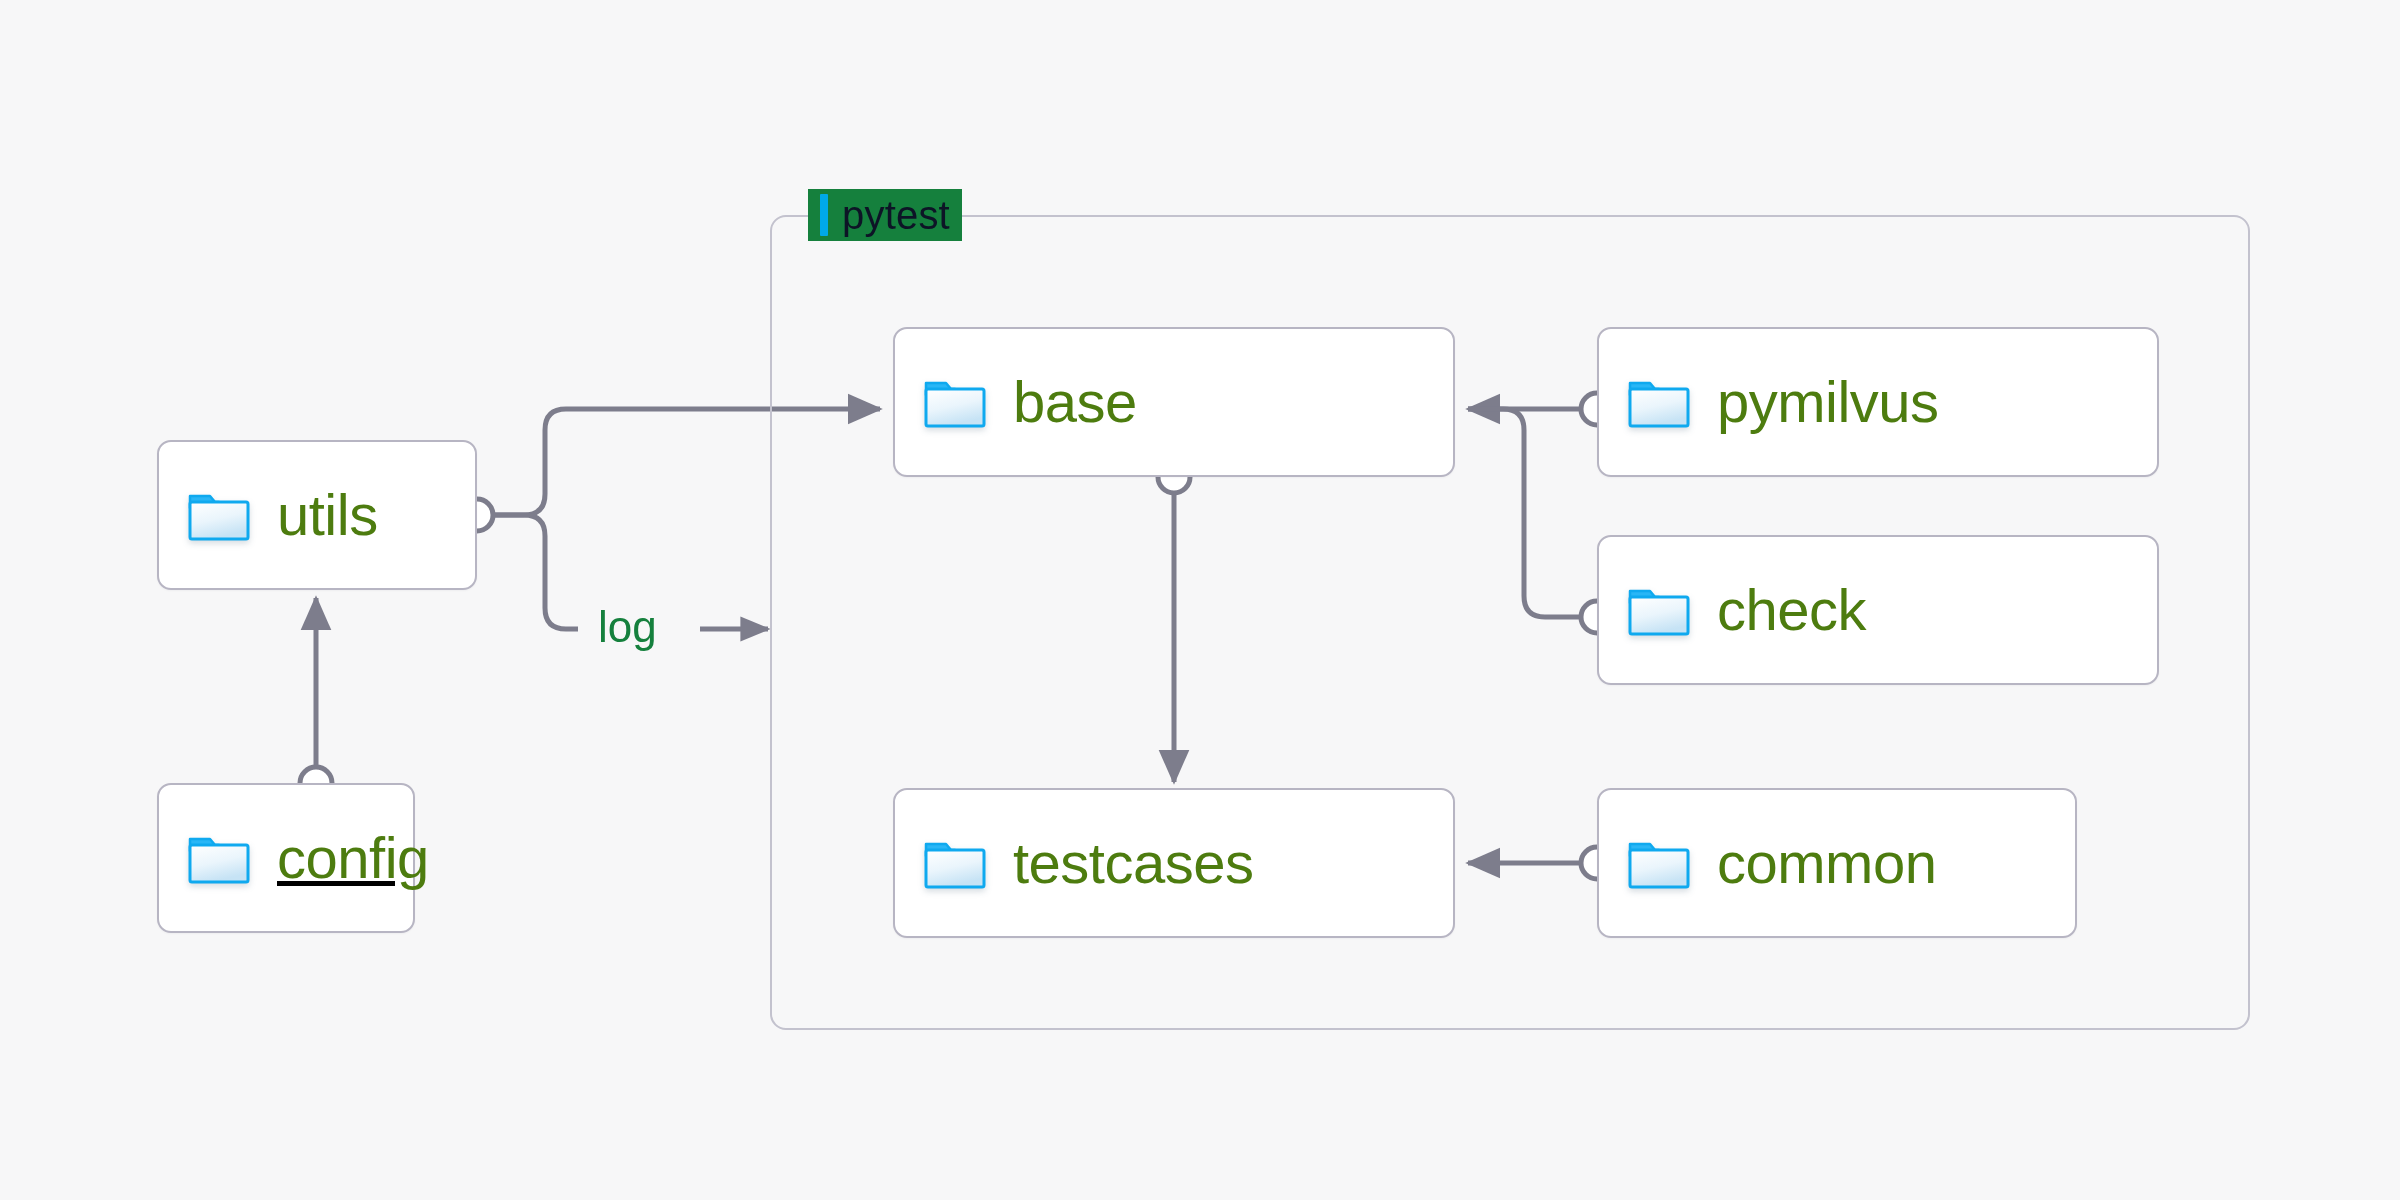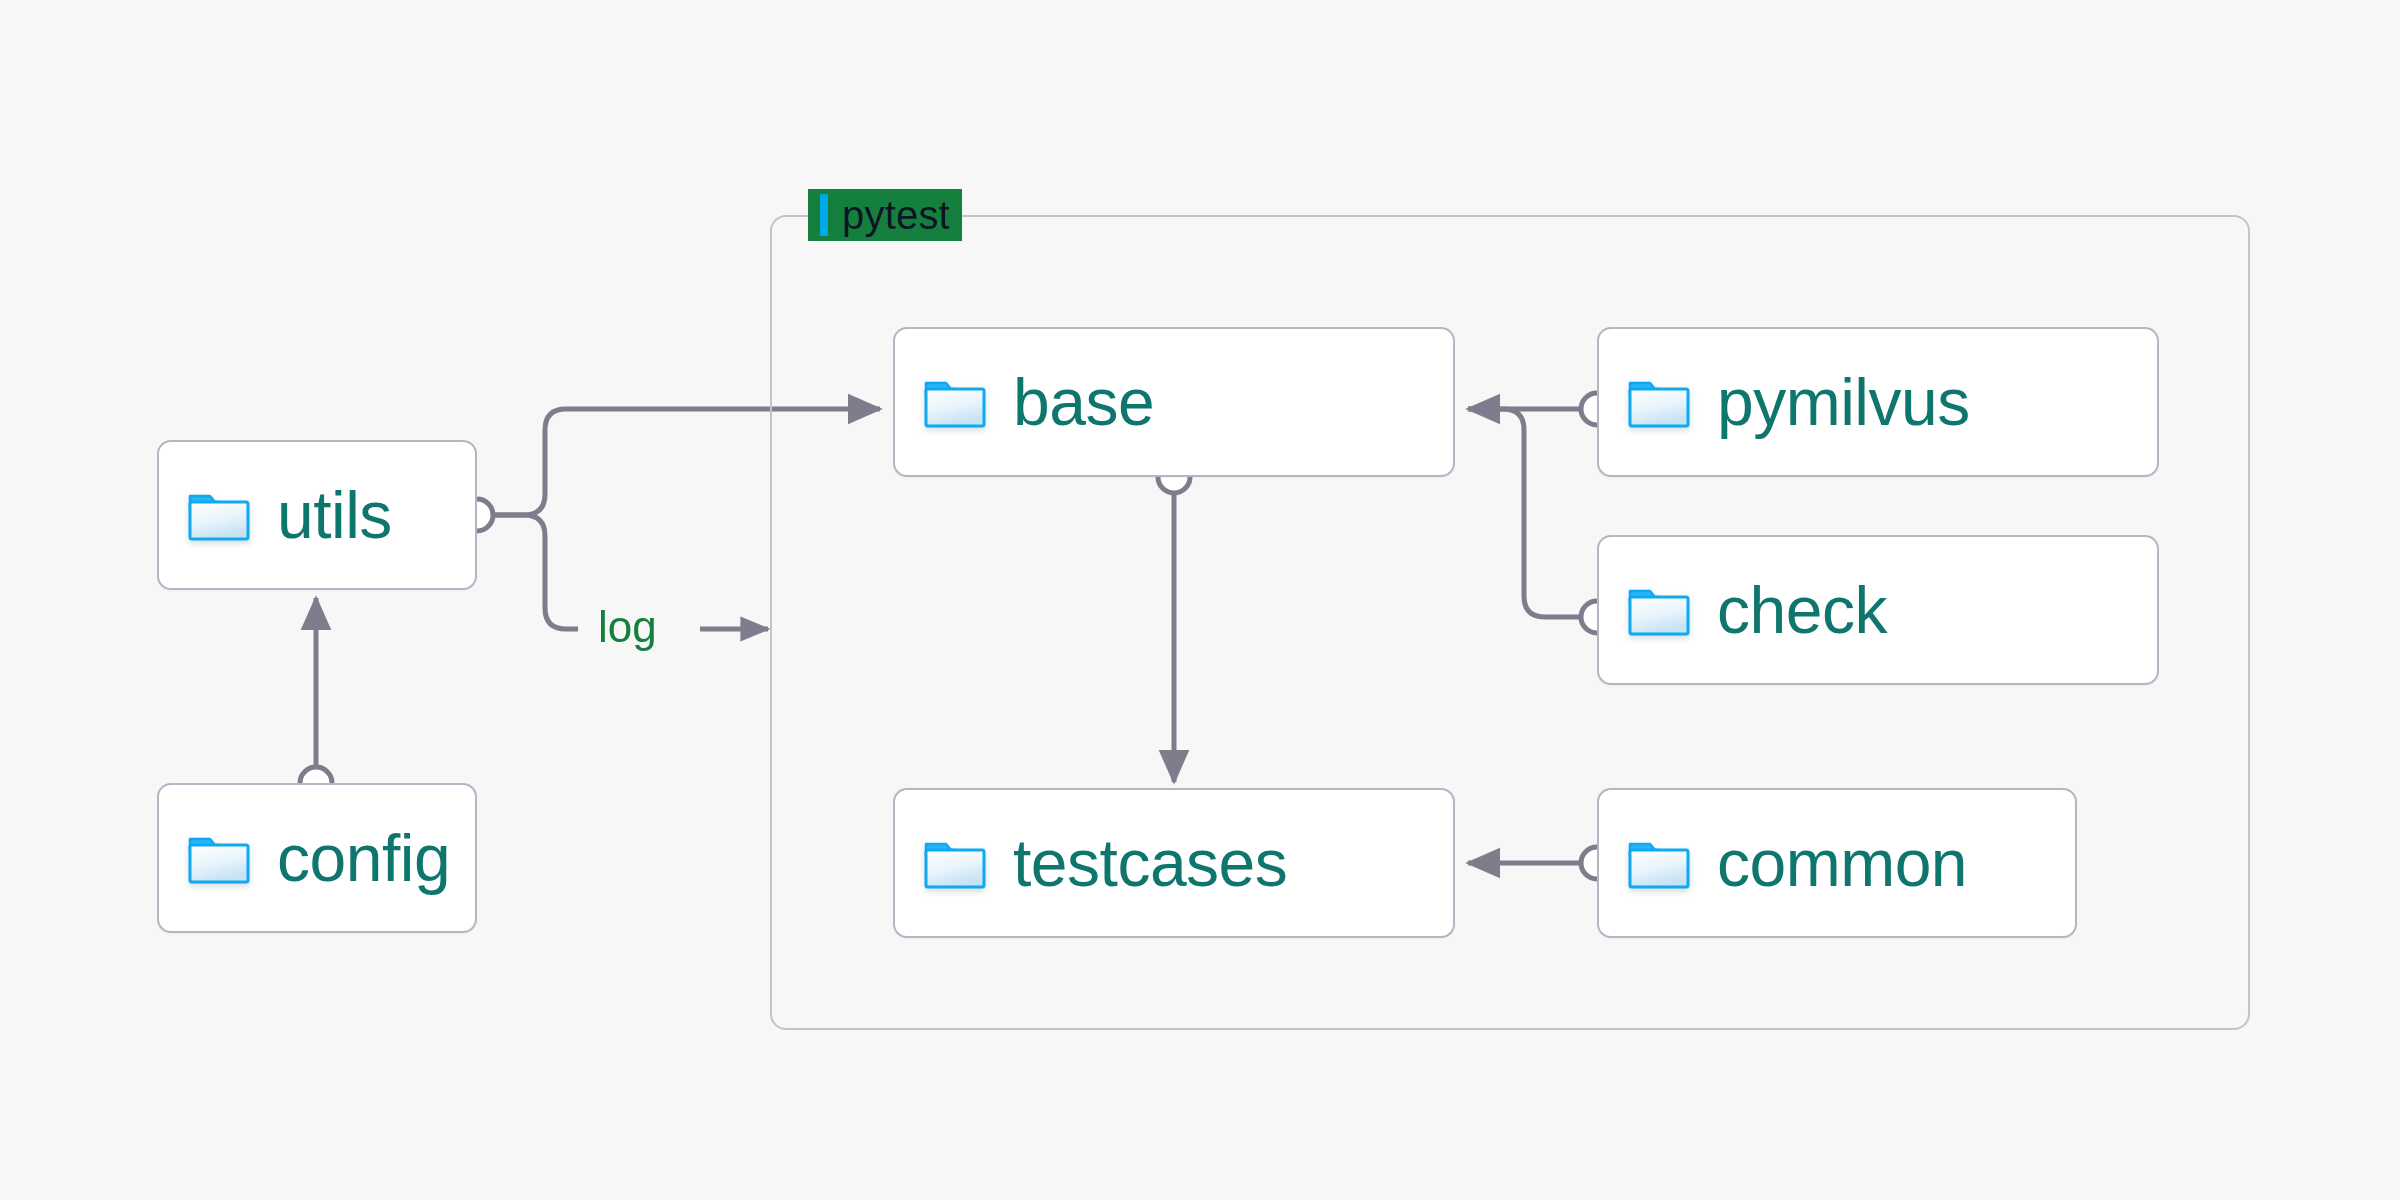--- a/index.html
+++ b/index.html
@@ -73,22 +73,22 @@
     align-items: center;
     box-shadow: 0 1px 2px rgba(20, 20, 40, 0.04);
   }
   .node-inner {
     display: flex;
     align-items: center;
     gap: 26px;
     padding-left: 28px;
   }
   .node-label {
-    font-size: 66px;
-    color: #0f766e;
+    font-size: 58px;
+    color: #4d7c0f;
     letter-spacing: -0.5px;
     line-height: 1;
     white-space: nowrap;
   }
 
   
   .folder-icon {
     width: 64px;
     height: 54px;
     flex: none;
@@ -174,21 +174,21 @@
       <span class="folder-icon">
         <svg viewBox="0 0 64 54" width="64" height="54" xmlns="http://www.w3.org/2000/svg">
           <path d="M3 8 h20 l5 6 h4 v6 H3 z" fill="#29b6f6" stroke="#0fa9ef" stroke-width="2.5" stroke-linejoin="round"></path>
           <rect x="3" y="14" width="58" height="37" rx="2" fill="url(#folderGrad)" stroke="#0fa9ef" stroke-width="3"></rect>
         </svg>
       </span>
       <span class="node-label">utils</span>
     </div>
   </div>
 
-  <div class="node" style="left:157px; top:783px; width:320px; height:150px;">
+  <div class="node" style="left:157px; top:783px; width:258px; height:150px;text-decoration:underline;">
     <div class="node-inner">
       <span class="folder-icon">
         <svg viewBox="0 0 64 54" width="64" height="54" xmlns="http://www.w3.org/2000/svg">
           <path d="M3 8 h20 l5 6 h4 v6 H3 z" fill="#29b6f6" stroke="#0fa9ef" stroke-width="2.5" stroke-linejoin="round"></path>
           <rect x="3" y="14" width="58" height="37" rx="2" fill="url(#folderGrad)" stroke="#0fa9ef" stroke-width="3"></rect>
         </svg>
       </span>
       <span class="node-label">config</span>
     </div>
   </div>

